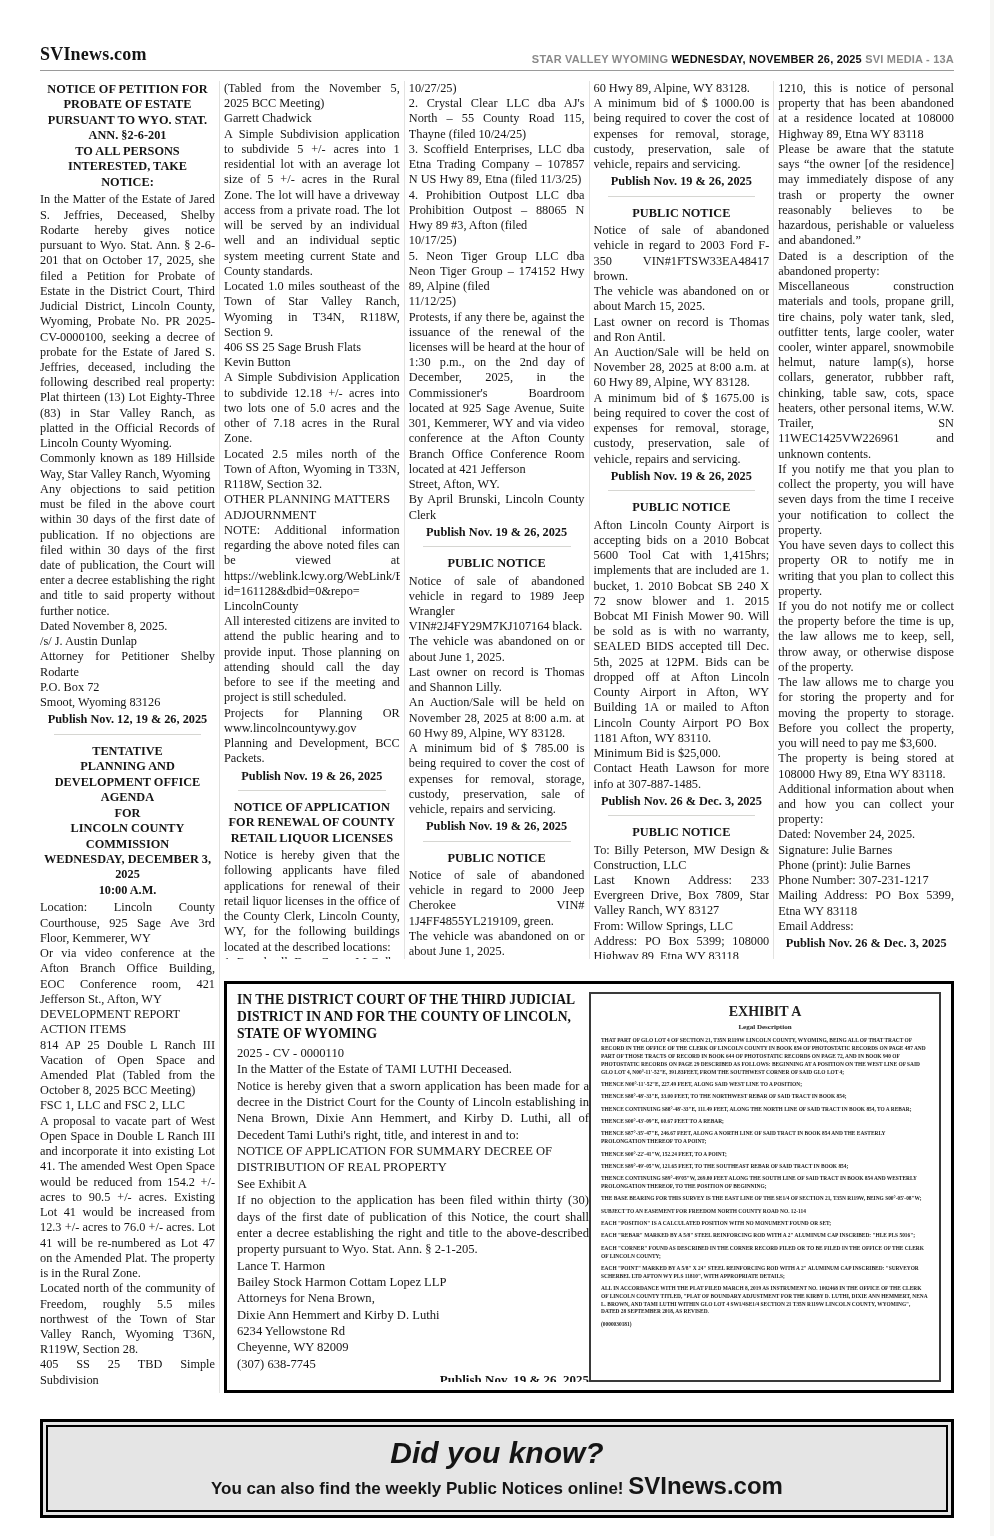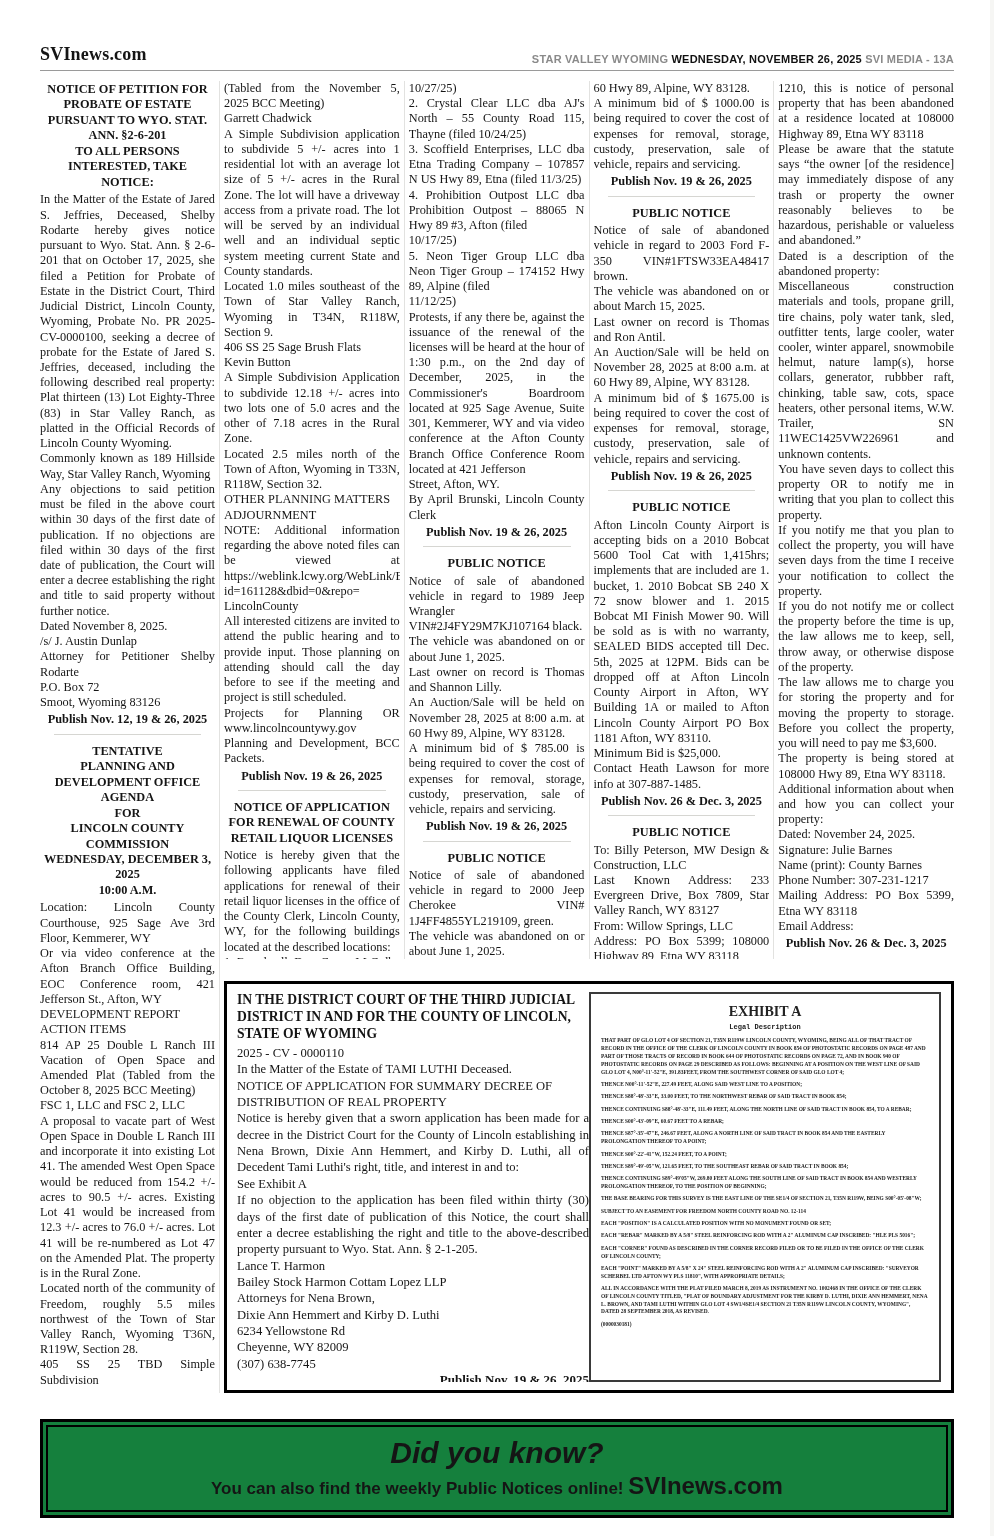--- a/index.html
+++ b/index.html
@@ -24,24 +24,24 @@
   .sep{height:0;border-top:1px solid #d6d6d2;margin:6px 14px 4px 14px;}
   
   .court-box{margin-top:22px;border:3px solid #000;height:398px;display:flex;gap:0;padding:8px 10px;overflow:hidden;background:#fff;}
   .court-left{flex:0 0 352px;display:flex;flex-direction:column;font-size:12.6px;line-height:1.3;overflow:hidden;}
   .court-title{font-weight:bold;font-size:13.6px;line-height:1.25;margin-bottom:2px;}
   .cl{margin:0;}
   .cj{text-align:justify;}
   .court-pub{margin-top:auto;font-weight:bold;text-align:right;font-size:13px;}
   .exhibit-box{flex:1;border:2px solid #3a3a3a;padding:6px 10px;overflow:hidden;font-size:5.4px;line-height:1.45;font-weight:bold;color:#222;}
   .ex-title{text-align:center;font-size:14px;font-weight:bold;margin-top:2px;}
-  .ex-sub{text-align:center;font-size:7px;font-weight:bold;margin-bottom:5px;font-family:Liberation Mono, monospace;}
+  .ex-sub{text-align:center;font-size:7px;font-weight:bold;margin-bottom:5px;}
   .ep{margin:0 0 4.5px 0;text-align:left;}
   
-  .banner-outer{margin-top:26px;border:3px solid #000;padding:3px;background:#15803d;}
+  .banner-outer{margin-top:26px;border:3px solid #000;padding:3px;background:#e5e5e5;}
   .banner-inner{border:2px solid #000;text-align:center;padding:9px 6px 10px 6px;font-family:"Liberation Sans",sans-serif;}
   .banner-headline{font-weight:bold;font-style:italic;font-size:30px;line-height:1.1;}
   .banner-line{font-weight:bold;font-size:17px;margin-top:3px;}
   .banner-site{font-weight:bold;font-size:24px;font-style:normal;}
 </style>
 </head>
 <body>
 
 <div class="page">
 
@@ -150,43 +150,43 @@
             <p class="np">From: Willow Springs, LLC</p>
             <p class="np">Address: PO Box 5399; 108000 Highway 89, Etna WY 83118</p>
             <p class="np">NOTICE OF ABANDONED PROPERTY</p>
           </div>
         <div class="col-sep"></div>
         <div class="col">
             <p class="np">1210, this is notice of personal property that has been abandoned at a residence located at 108000 Highway 89, Etna WY 83118</p>
             <p class="np">Please be aware that the statute says “the owner [of the residence] may immediately dispose of any trash or property the owner reasonably believes to be hazardous, perishable or valueless and abandoned.”</p>
             <p class="np">Dated is a description of the abandoned property:</p>
             <p class="np">Miscellaneous construction materials and tools, propane grill, tire chains, poly water tank, sled, outfitter tents, large cooler, water cooler, winter apparel, snowmobile helmut, nature lamp(s), horse collars, generator, rubbber raft, chinking, table saw, cots, space heaters, other personal items, W.W. Trailer, SN 11WEC1425VW226961 and unknown contents.</p>
+            <p class="np">If you notify me that you plan to collect the property, you will have seven days from the time I receive your notification to collect the property.</p>
             <p class="np">You have seven days to collect this property OR to notify me in writing that you plan to collect this property.</p>
-            <p class="np">If you notify me that you plan to collect the property, you will have seven days from the time I receive your notification to collect the property.</p>
             <p class="np">If you do not notify me or collect the property before the time is up, the law allows me to keep, sell, throw away, or otherwise dispose of the property.</p>
             <p class="np">The law allows me to charge you for storing the property and for moving the property to storage. Before you collect the property, you will need to pay me $3,600.</p>
             <p class="np">The property is being stored at 108000 Hwy 89, Etna WY 83118.</p>
             <p class="np">Additional information about when and how you can collect your property:</p>
             <p class="np">Dated: November 24, 2025.</p>
             <p class="np">Signature: Julie Barnes</p>
-            <p class="np">Name (print): County Barnes</p>
+            <p class="np">Phone (print): Julie Barnes</p>
             <p class="np">Phone Number: 307-231-1217</p>
             <p class="np">Mailing Address: PO Box 5399, Etna WY 83118</p>
             <p class="np">Email Address:</p>
             <p class="pub">Publish Nov. 26 &amp; Dec. 3, 2025</p>
           </div>
       </div>
       <div class="court-box">
         <div class="court-left">
           <div class="court-title">IN THE DISTRICT COURT OF THE THIRD JUDICIAL DISTRICT IN AND FOR THE COUNTY OF LINCOLN, STATE OF WYOMING</div>
           <div>
               <p class="cl">2025 - CV - 0000110</p>
               <p class="cl">In the Matter of the Estate of TAMI LUTHI Deceased.</p>
+              <p class="cl cj">Notice is hereby given that a sworn application has been made for a decree in the District Court for the County of Lincoln establishing in Nena Brown, Dixie Ann Hemmert, and Kirby D. Luthi, all of Decedent Tami Luthi's right, title, and interest in and to:</p>
               <p class="cl">NOTICE OF APPLICATION FOR SUMMARY DECREE OF DISTRIBUTION OF REAL PROPERTY</p>
-              <p class="cl cj">Notice is hereby given that a sworn application has been made for a decree in the District Court for the County of Lincoln establishing in Nena Brown, Dixie Ann Hemmert, and Kirby D. Luthi, all of Decedent Tami Luthi's right, title, and interest in and to:</p>
               <p class="cl">See Exhibit A</p>
               <p class="cl cj">If no objection to the application has been filed within thirty (30) days of the first date of publication of this Notice, the court shall enter a decree establishing the right and title to the above-described property pursuant to Wyo. Stat. Ann. § 2-1-205.</p>
               <p class="cl">Lance T. Harmon</p>
               <p class="cl">Bailey Stock Harmon Cottam Lopez LLP</p>
               <p class="cl">Attorneys for Nena Brown,</p>
               <p class="cl">Dixie Ann Hemmert and Kirby D. Luthi</p>
               <p class="cl">6234 Yellowstone Rd</p>
               <p class="cl">Cheyenne, WY 82009</p>
               <p class="cl">(307) 638-7745</p>
             </div>

